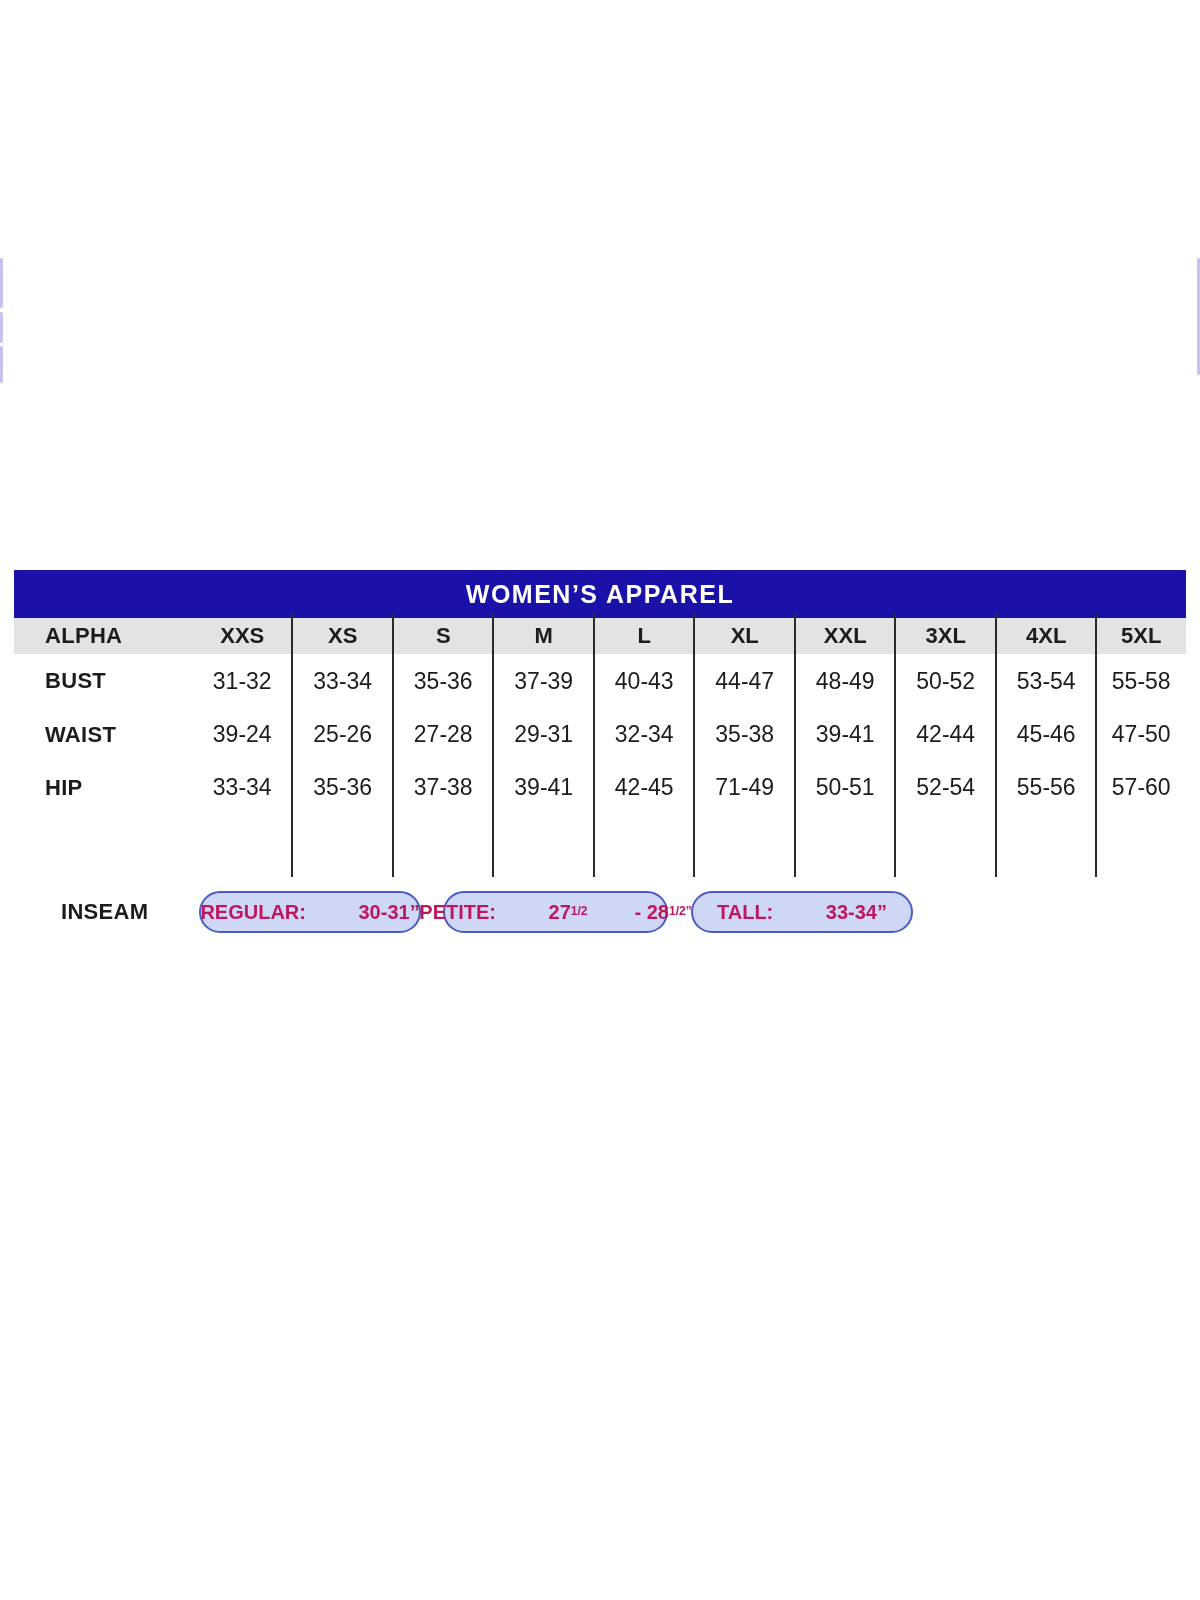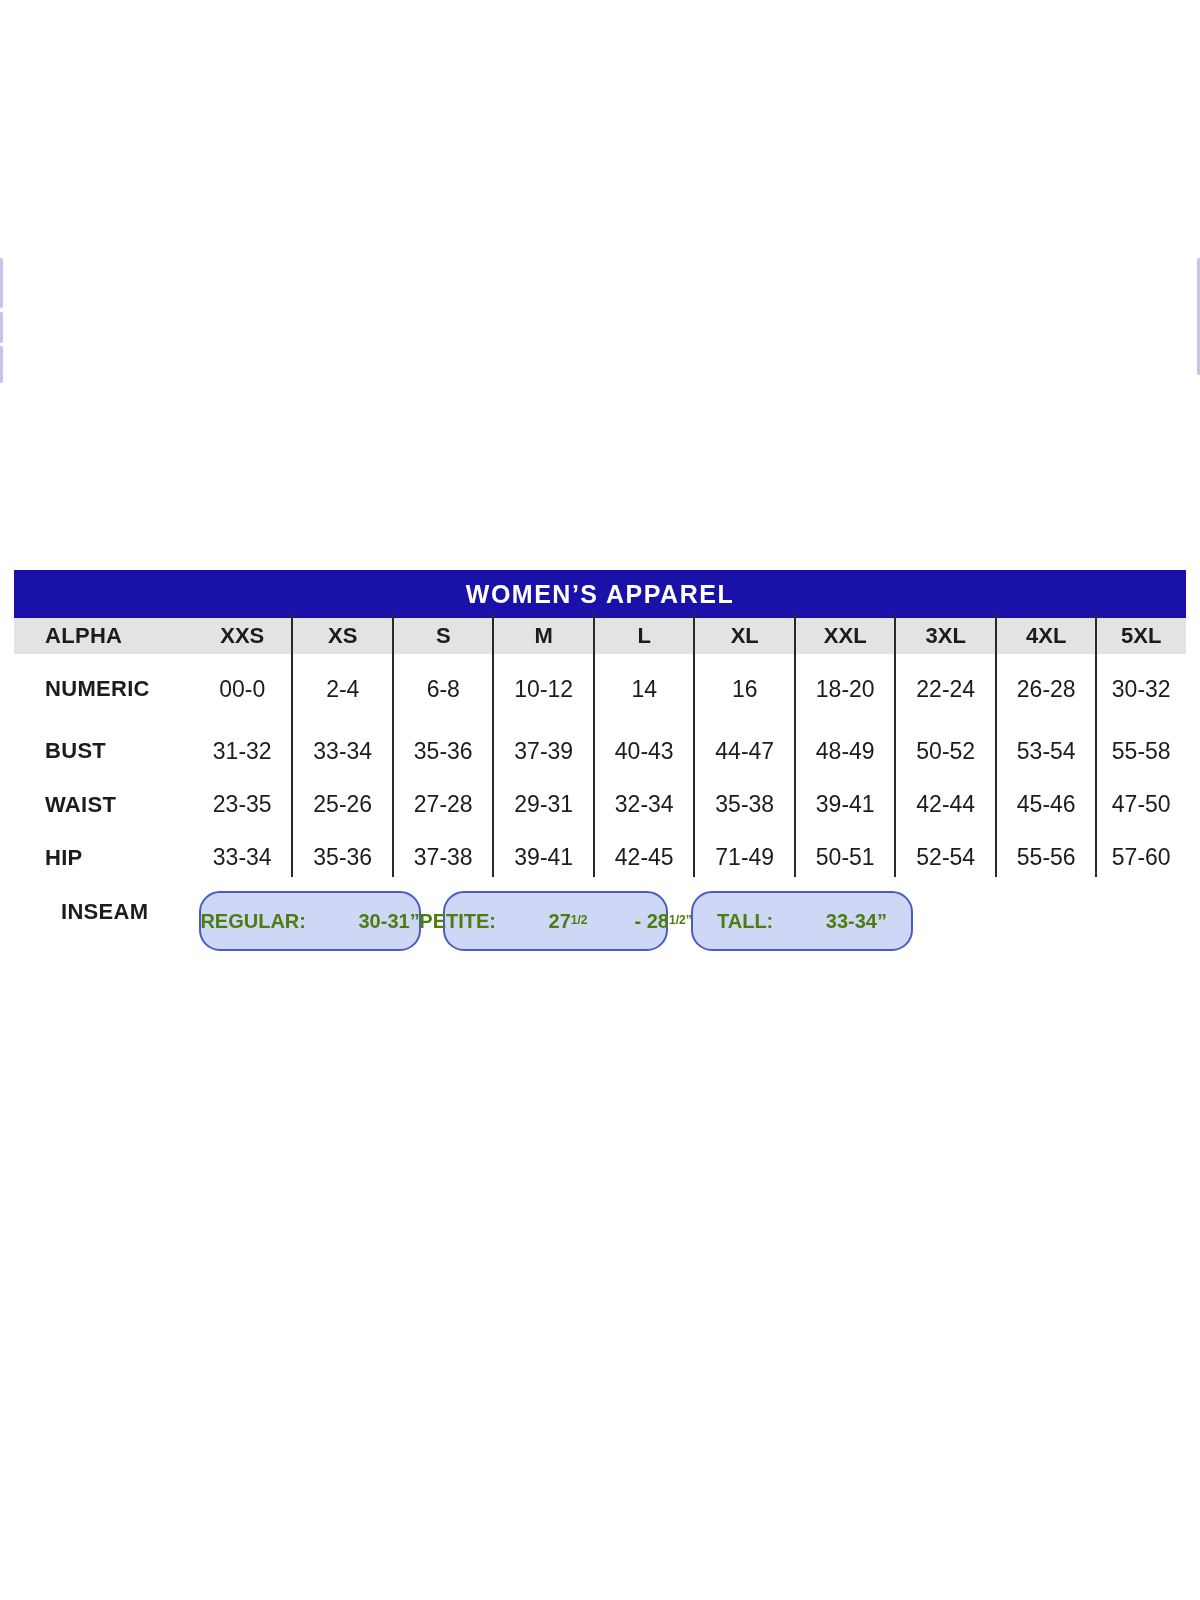--- a/index.html
+++ b/index.html
@@ -50,24 +50,24 @@
   .sep{
     position:absolute;top:43px;width:2px;height:264px;background:var(--line-color);
   }
 
   .inseam-row{position:absolute;left:16px;top:320px;width:1172px;height:44px;}
   .inseam-label{
     position:absolute;left:31px;top:0;height:44px;display:flex;align-items:center;
     font-weight:bold;font-size:22px;letter-spacing:0.3px;
   }
   .pill{
-    position:absolute;top:1px;height:60px;background:var(--pill-fill);
+    position:absolute;top:1px;height:42px;background:var(--pill-fill);
     border:2.5px solid var(--pill-border);border-radius:21px;
     display:flex;align-items:center;justify-content:center;
-    font-size:20px;color:#4d7c0f;white-space:pre;
+    font-size:20px;color:#be185d;white-space:pre;
   }
   .pill .pfx{font-weight:bold;}
   .pill .val{font-weight:600;margin-left:47px;}
   .pill-regular{left:169px;width:222px;}
   .pill-petite{left:413px;width:225px;text-align:center;}
   .pill-tall{left:661px;width:222px;}
   .frac{font-size:12px;font-weight:600;position:relative;top:-8px;letter-spacing:0;margin-top:13px;}
 </style>
 </head>
 <body>
@@ -90,51 +90,38 @@
       <div class="cell">S</div>
       <div class="cell">M</div>
       <div class="cell">L</div>
       <div class="cell">XL</div>
       <div class="cell">XXL</div>
       <div class="cell">3XL</div>
       <div class="cell">4XL</div>
       <div class="cell">5XL</div>
     </div>
 
-    <div class="grid-row body-row row-numeric">
-      <div class="cell label-cell">NUMERIC</div>
-      <div class="cell">00-0</div>
-      <div class="cell">2-4</div>
-      <div class="cell">6-8</div>
-      <div class="cell">10-12</div>
-      <div class="cell">14</div>
-      <div class="cell">16</div>
-      <div class="cell">18-20</div>
-      <div class="cell">22-24</div>
-      <div class="cell">26-28</div>
-      <div class="cell">30-32</div>
-    </div>
 
     <div class="grid-row body-row row-bust">
       <div class="cell label-cell">BUST</div>
       <div class="cell">31-32</div>
       <div class="cell">33-34</div>
       <div class="cell">35-36</div>
       <div class="cell">37-39</div>
       <div class="cell">40-43</div>
       <div class="cell">44-47</div>
       <div class="cell">48-49</div>
       <div class="cell">50-52</div>
       <div class="cell">53-54</div>
       <div class="cell">55-58</div>
     </div>
 
     <div class="grid-row body-row row-waist">
       <div class="cell label-cell">WAIST</div>
-      <div class="cell">23-35</div>
+      <div class="cell">39-24</div>
       <div class="cell">25-26</div>
       <div class="cell">27-28</div>
       <div class="cell">29-31</div>
       <div class="cell">32-34</div>
       <div class="cell">35-38</div>
       <div class="cell">39-41</div>
       <div class="cell">42-44</div>
       <div class="cell">45-46</div>
       <div class="cell">47-50</div>
     </div>

